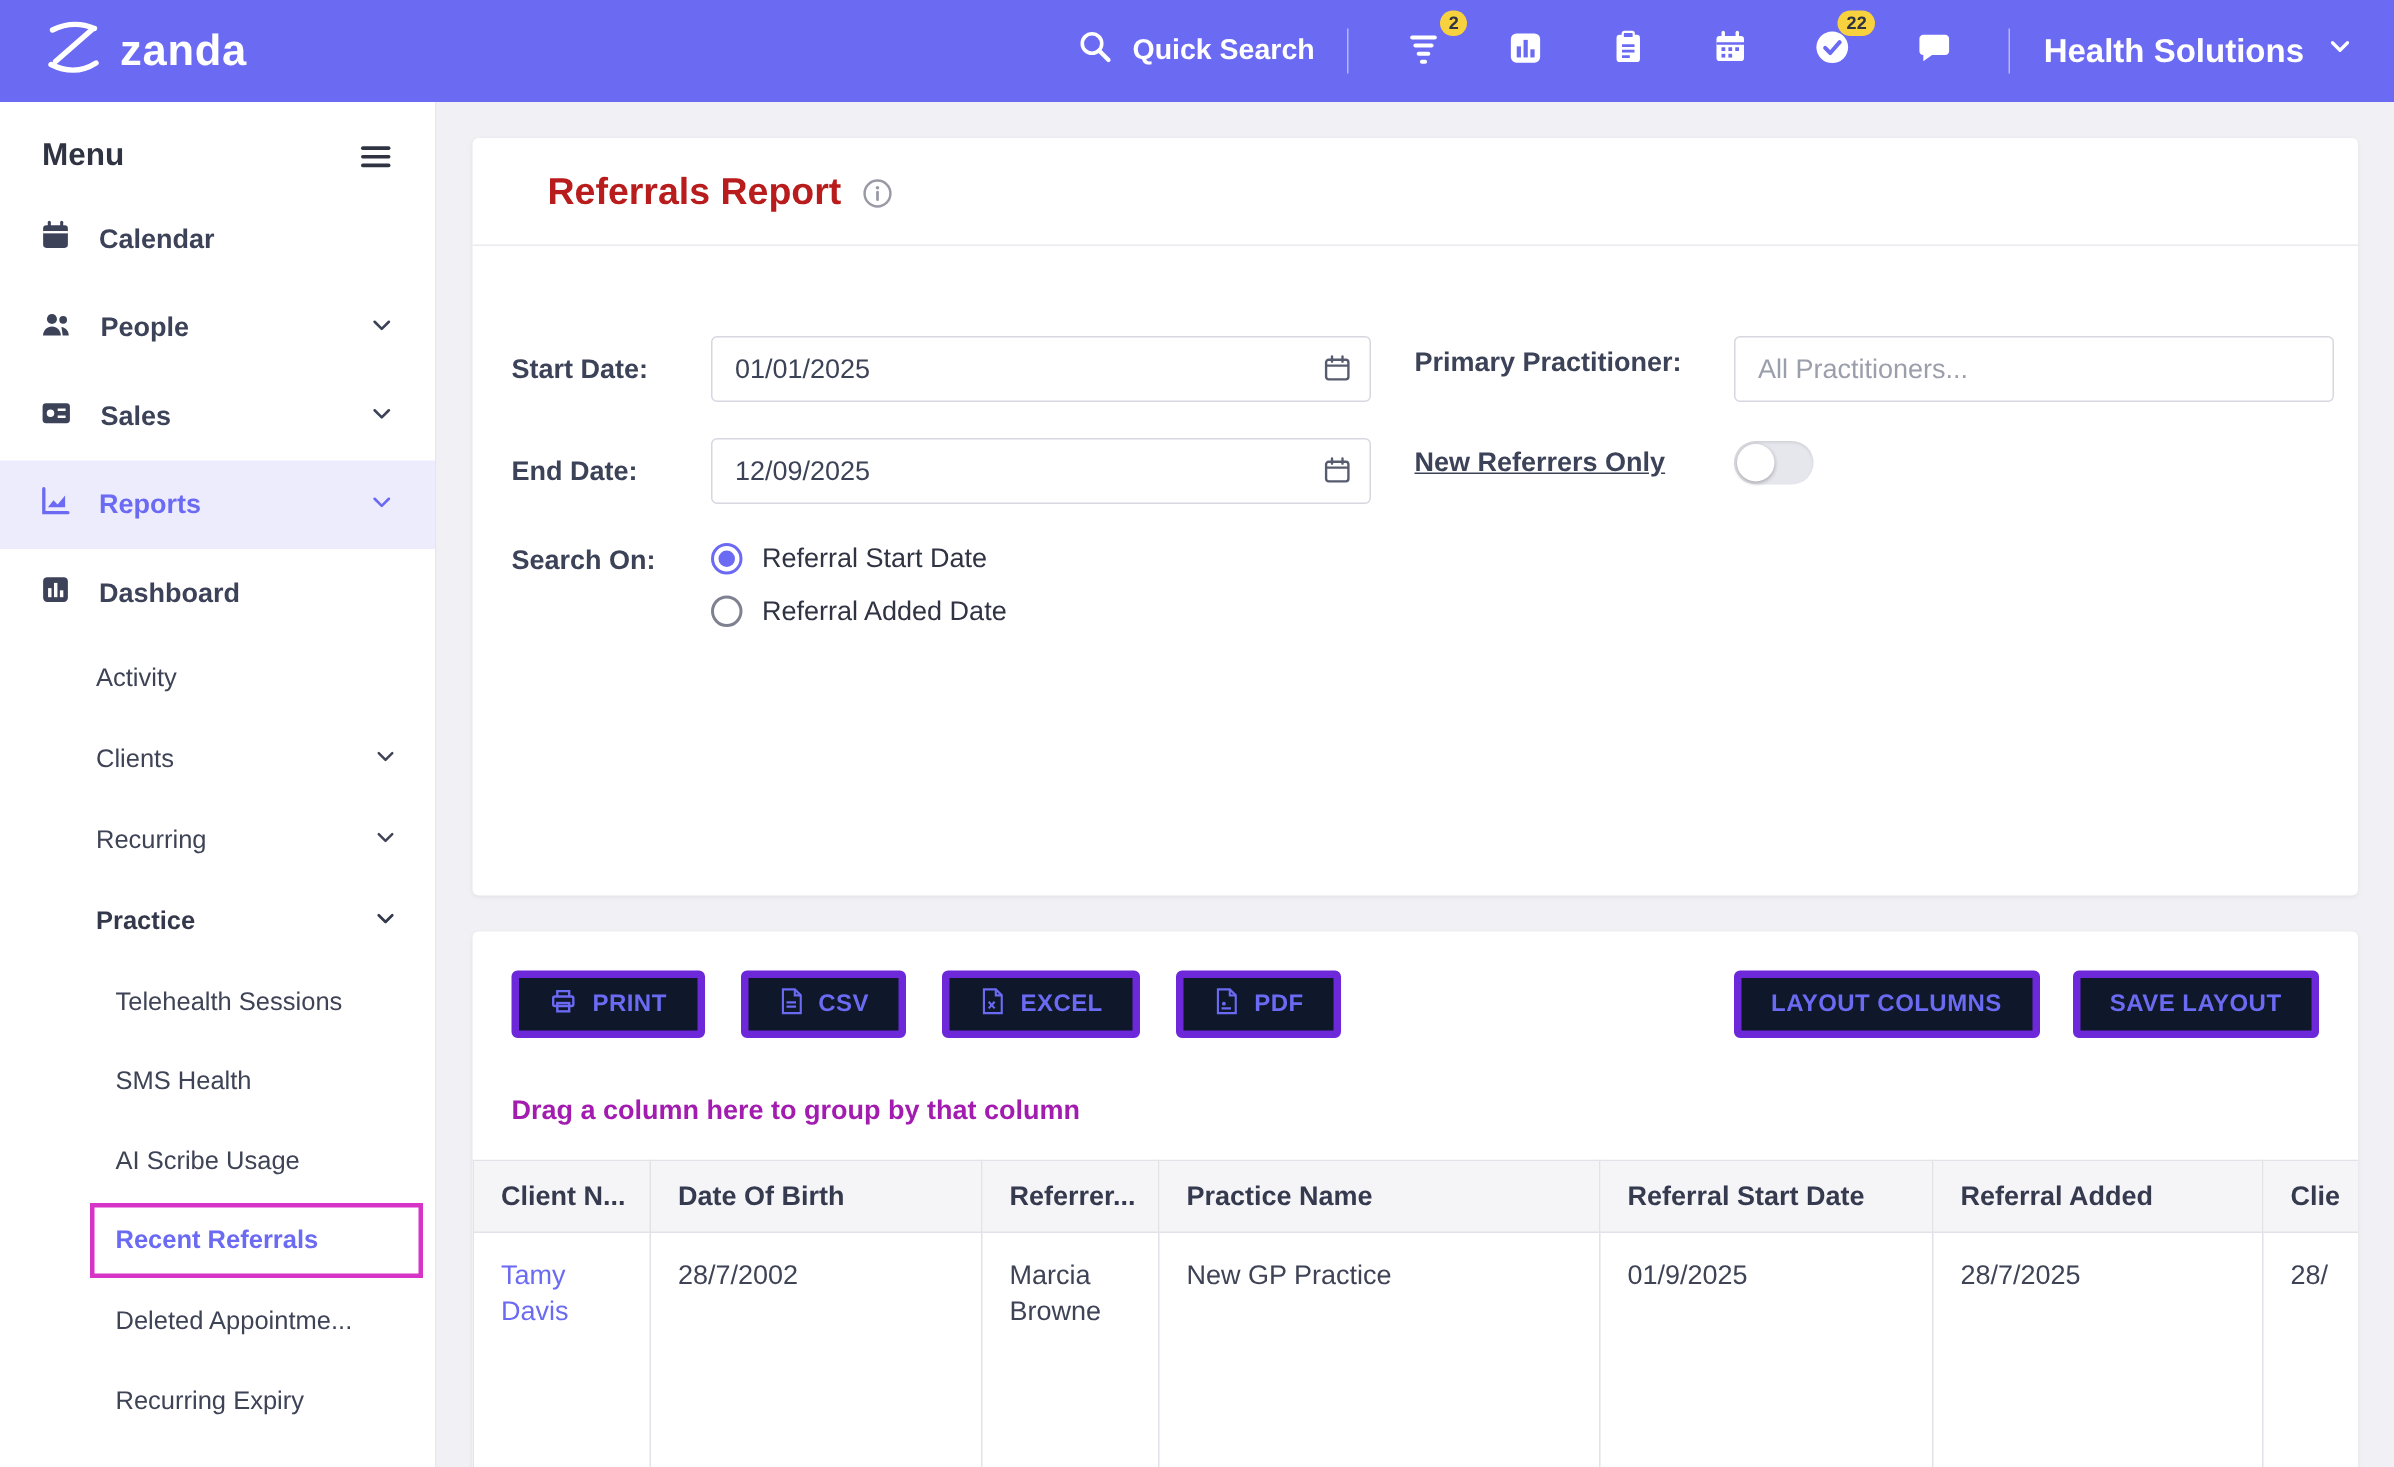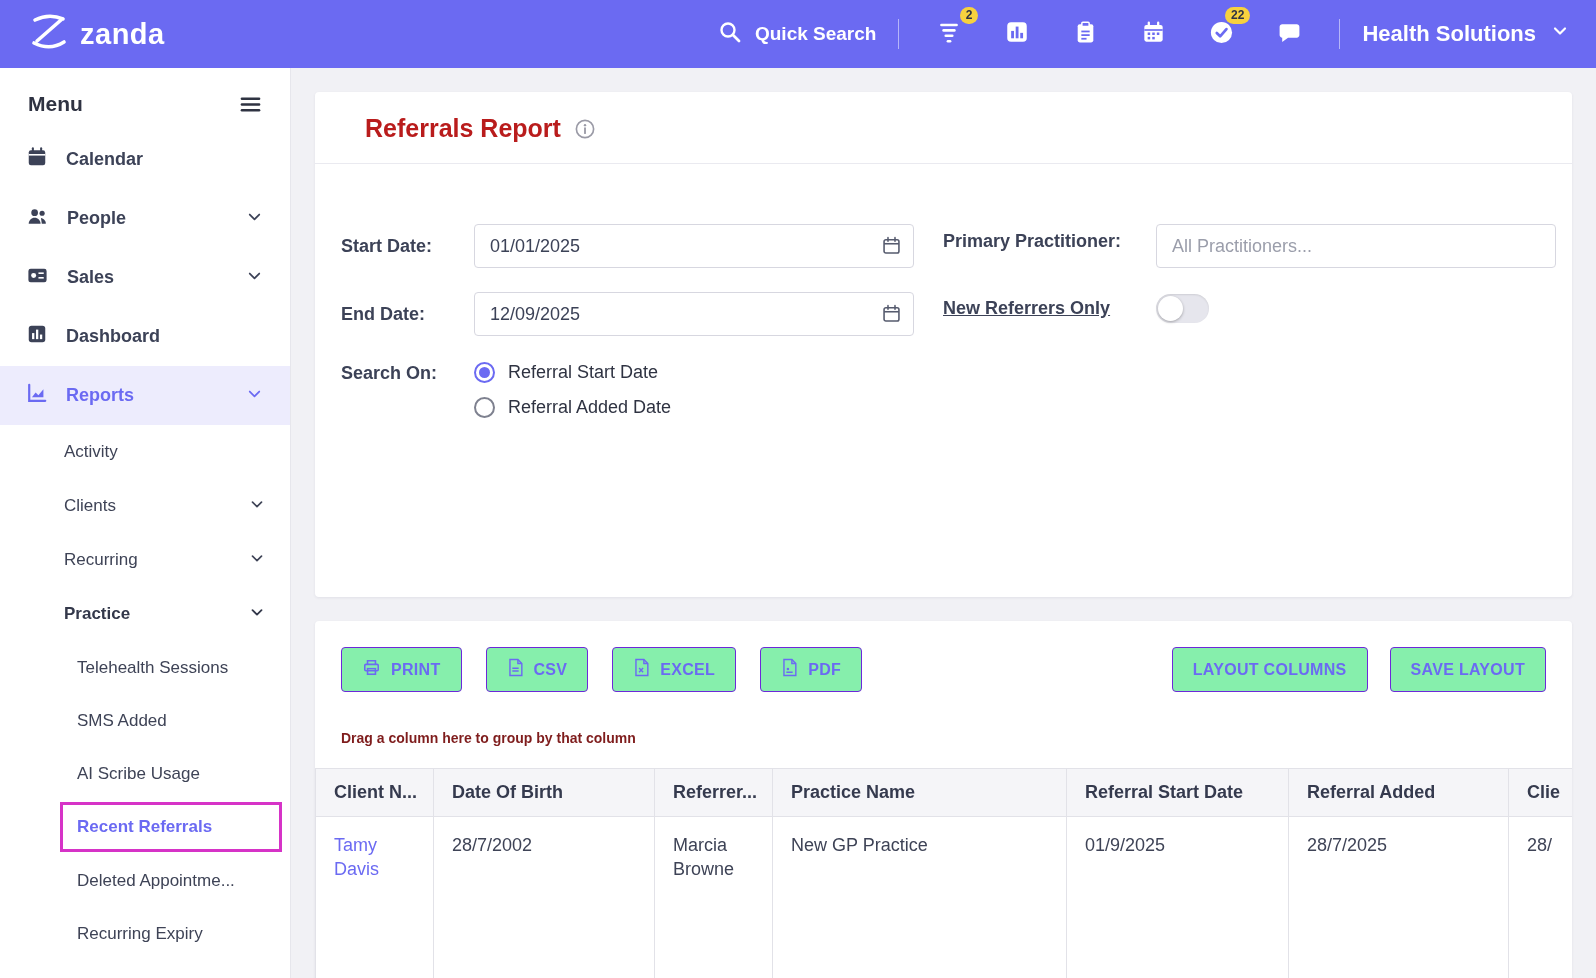--- a/index.html
+++ b/index.html
@@ -83,27 +83,27 @@
     background:#fff; box-shadow:0 1px 3px rgba(0,0,0,.3); }
   .run-btn { position:absolute; right:44px; bottom:30px; display:inline-flex; align-items:center;
     gap:12px; background:#6b6af2; color:#fff; border:none; border-radius:6px; height:49px;
     padding:0 26px; font-size:17px; font-weight:700; letter-spacing:.4px; font-family:inherit;
     cursor:pointer; box-shadow:0 6px 14px rgba(107,106,242,.45); }
 
   
   .card2 { padding-top:26px; overflow:hidden; min-height:360px; }
   .toolbar { display:flex; align-items:center; padding:0 26px; }
   .tool-btn { display:inline-flex; align-items:center; gap:10px; height:45px; padding:0 20px;
-    border:1px solid #6d28d9; border-radius:4px; background:#86efac; color:#6b6af2;
+    border:5px solid #6d28d9; border-radius:4px; background:#0f172a; color:#6b6af2;
     font-size:16px; font-weight:700; letter-spacing:.3px; font-family:inherit; cursor:pointer;
     margin-right:24px; white-space:nowrap; }
   .toolbar-right { margin-left:auto; display:flex; }
   .toolbar-right .tool-btn { margin-right:22px; }
   .toolbar-right .tool-btn:last-child { margin-right:0; }
-  .group-hint { padding:38px 26px 22px; font-size:14px; font-weight:700; color:#7f1d1d; }
+  .group-hint { padding:38px 26px 22px; font-size:18px; font-weight:700; color:#a21caf; }
   .table-wrap { overflow:hidden; }
   table { border-collapse:collapse; table-layout:fixed; width:1320px; }
   th, td { border:1px solid #e2e2e8; text-align:left; }
   th { background:#f5f5f8; font-size:18px; font-weight:700; color:#353a4e; padding:13px 18px;
     white-space:nowrap; overflow:hidden; cursor:pointer; }
   td { font-size:18px; color:#3e4356; padding:16px 18px; vertical-align:top; height:170px;
     line-height:1.35; background:#fff; }
   .cell-link { color:#6b6af2; cursor:pointer; }
 </style>
 </head>
@@ -267,47 +267,47 @@
       </svg>
     </span>
     <span>Sales</span>
     <span class="chev">
       <svg width="19" height="19" viewBox="0 0 24 24">
           <polyline points="6,9.5 12,15.5 18,9.5" fill="none" stroke="currentColor" stroke-width="2.2" stroke-linecap="round" stroke-linejoin="round"></polyline>
         </svg>
     </span>
   </div>
 
+  <div class="nav-item active">
+    <span>
+      <svg width="22" height="22" viewBox="0 0 24 24">
+        <path d="M3.5 3v17.5H21" stroke="currentColor" stroke-width="2.4" fill="none" stroke-linecap="round"></path>
+        <path d="M6.5 16.5l4-5 3 3 5.5-6.5v8.5h-12.5z" fill="currentColor"></path>
+      </svg>
+    </span>
+    <span>Reports</span>
+    <span class="chev">
+      <svg width="19" height="19" viewBox="0 0 24 24">
+          <polyline points="6,9.5 12,15.5 18,9.5" fill="none" stroke="currentColor" stroke-width="2.2" stroke-linecap="round" stroke-linejoin="round"></polyline>
+        </svg>
+    </span>
+  </div>
+
   <div class="nav-item">
     <span>
       <svg width="22" height="22" viewBox="0 0 24 24">
         <rect x="3" y="3" width="18" height="18" rx="3" fill="currentColor"></rect>
         <rect x="6.6" y="11" width="2.5" height="6.6" fill="#fff"></rect>
         <rect x="10.9" y="7.2" width="2.5" height="10.4" fill="#fff"></rect>
         <rect x="15.2" y="12.6" width="2.5" height="5" fill="#fff"></rect>
       </svg>
     </span>
     <span>Dashboard</span>
   </div>
 
-  <div class="nav-item active">
-    <span>
-      <svg width="22" height="22" viewBox="0 0 24 24">
-        <path d="M3.5 3v17.5H21" stroke="currentColor" stroke-width="2.4" fill="none" stroke-linecap="round"></path>
-        <path d="M6.5 16.5l4-5 3 3 5.5-6.5v8.5h-12.5z" fill="currentColor"></path>
-      </svg>
-    </span>
-    <span>Reports</span>
-    <span class="chev">
-      <svg width="19" height="19" viewBox="0 0 24 24">
-          <polyline points="6,9.5 12,15.5 18,9.5" fill="none" stroke="currentColor" stroke-width="2.2" stroke-linecap="round" stroke-linejoin="round"></polyline>
-        </svg>
-    </span>
-  </div>
-
   <div class="sub1">
     <span>Activity</span>
   </div>
   <div class="sub1">
     <span>Clients</span>
     <span class="chev">
       <svg width="18" height="18" viewBox="0 0 24 24">
           <polyline points="6,9.5 12,15.5 18,9.5" fill="none" stroke="#3e4356" stroke-width="2.2" stroke-linecap="round" stroke-linejoin="round"></polyline>
         </svg>
     </span>
@@ -326,21 +326,21 @@
       <svg width="18" height="18" viewBox="0 0 24 24">
           <polyline points="6,9.5 12,15.5 18,9.5" fill="none" stroke="#33384a" stroke-width="2.4" stroke-linecap="round" stroke-linejoin="round"></polyline>
         </svg>
     </span>
   </div>
 
   <div class="sub2">
     <span>Telehealth Sessions</span>
   </div>
   <div class="sub2">
-    <span>SMS Added</span>
+    <span>SMS Health</span>
   </div>
   <div class="sub2">
     <span>AI Scribe Usage</span>
   </div>
   <div class="sub2-active-box">
     <span>Recent Referrals</span>
   </div>
   <div class="sub2">
     <span>Deleted Appointme...</span>
   </div>

